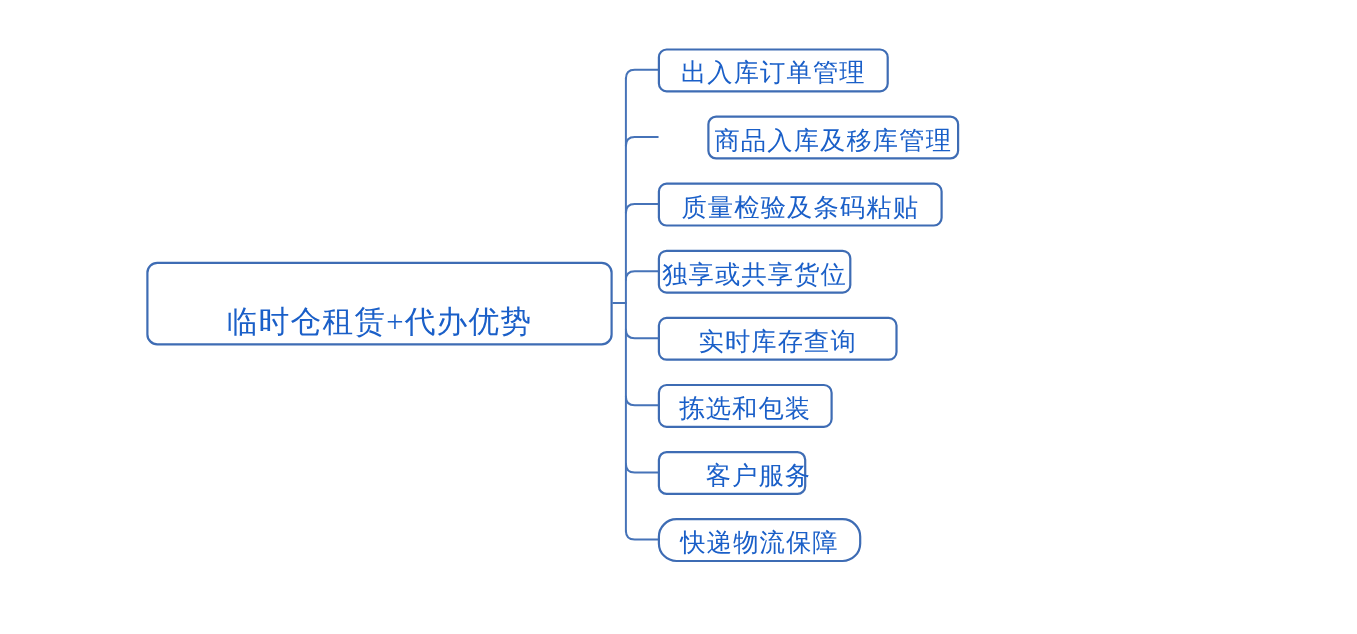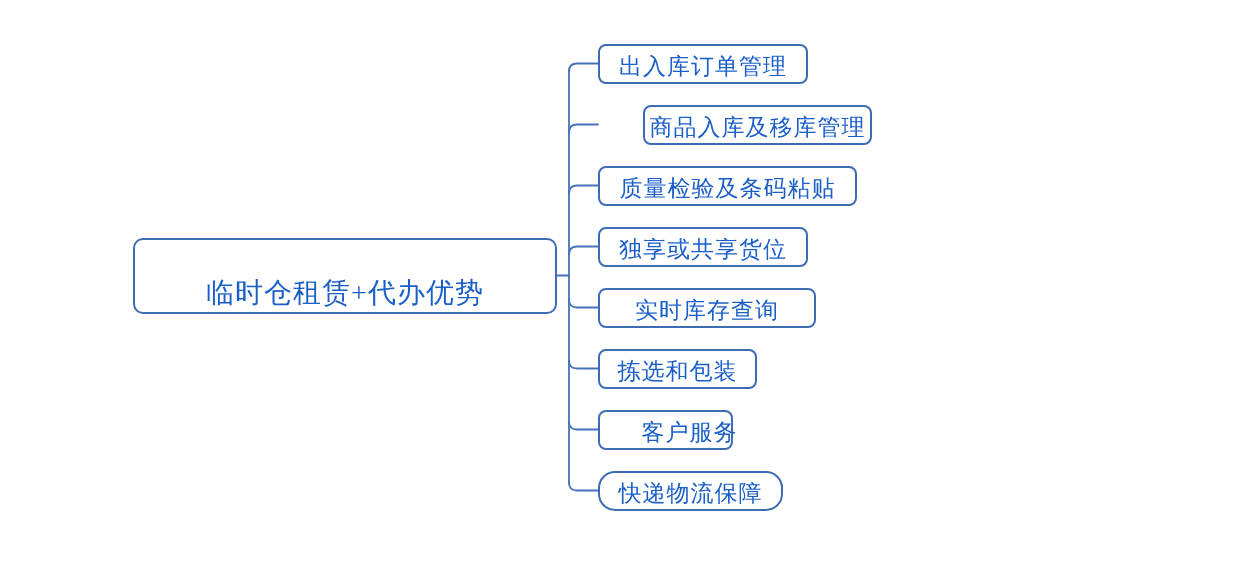--- a/index.html
+++ b/index.html
@@ -91,21 +91,21 @@
   </div>
 
   <div class="node child-node" style="top:105px; width:229px;margin-left:45px;">
     <span>商品入库及移库管理</span>
   </div>
 
   <div class="node child-node" style="top:166px; width:259px;">
     <span>质量检验及条码粘贴</span>
   </div>
 
-  <div class="node child-node" style="top:227px; width:210px;">
+  <div class="node child-node" style="top:227px; width:176px;">
     <span>独享或共享货位</span>
   </div>
 
   <div class="node child-node" style="top:288px; width:218px;">
     <span>实时库存查询</span>
   </div>
 
   <div class="node child-node" style="top:349px; width:159px;">
     <span>拣选和包装</span>
   </div>

